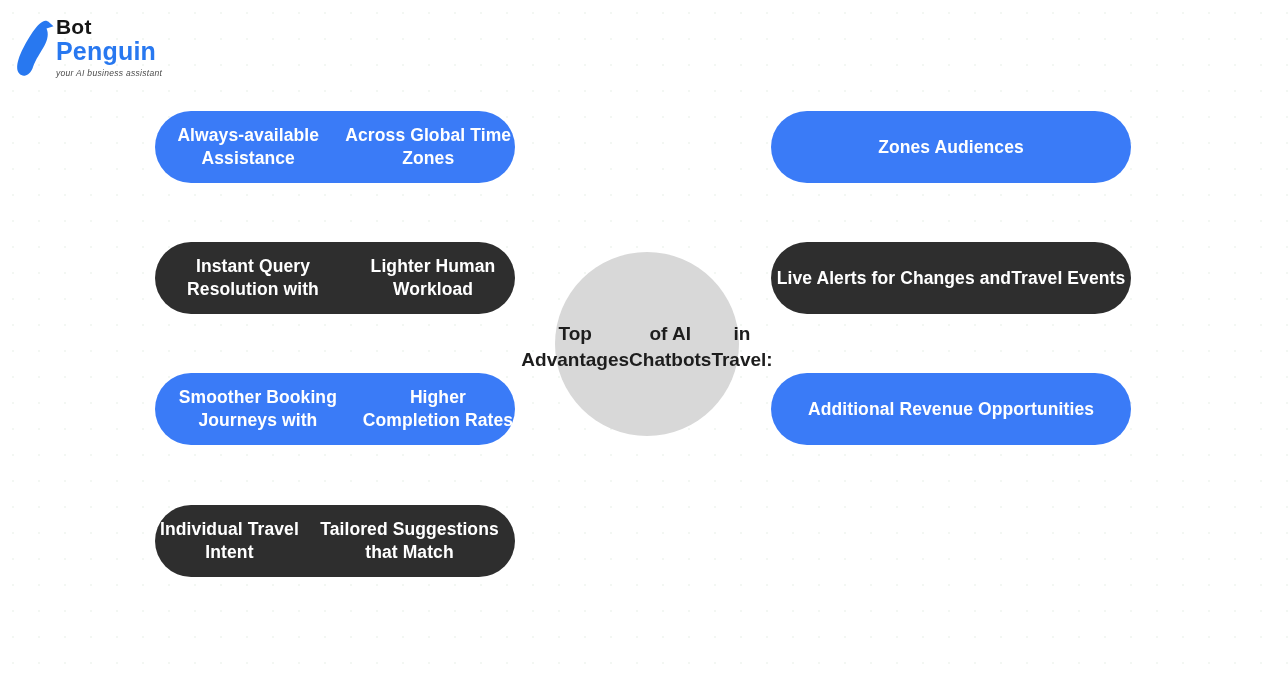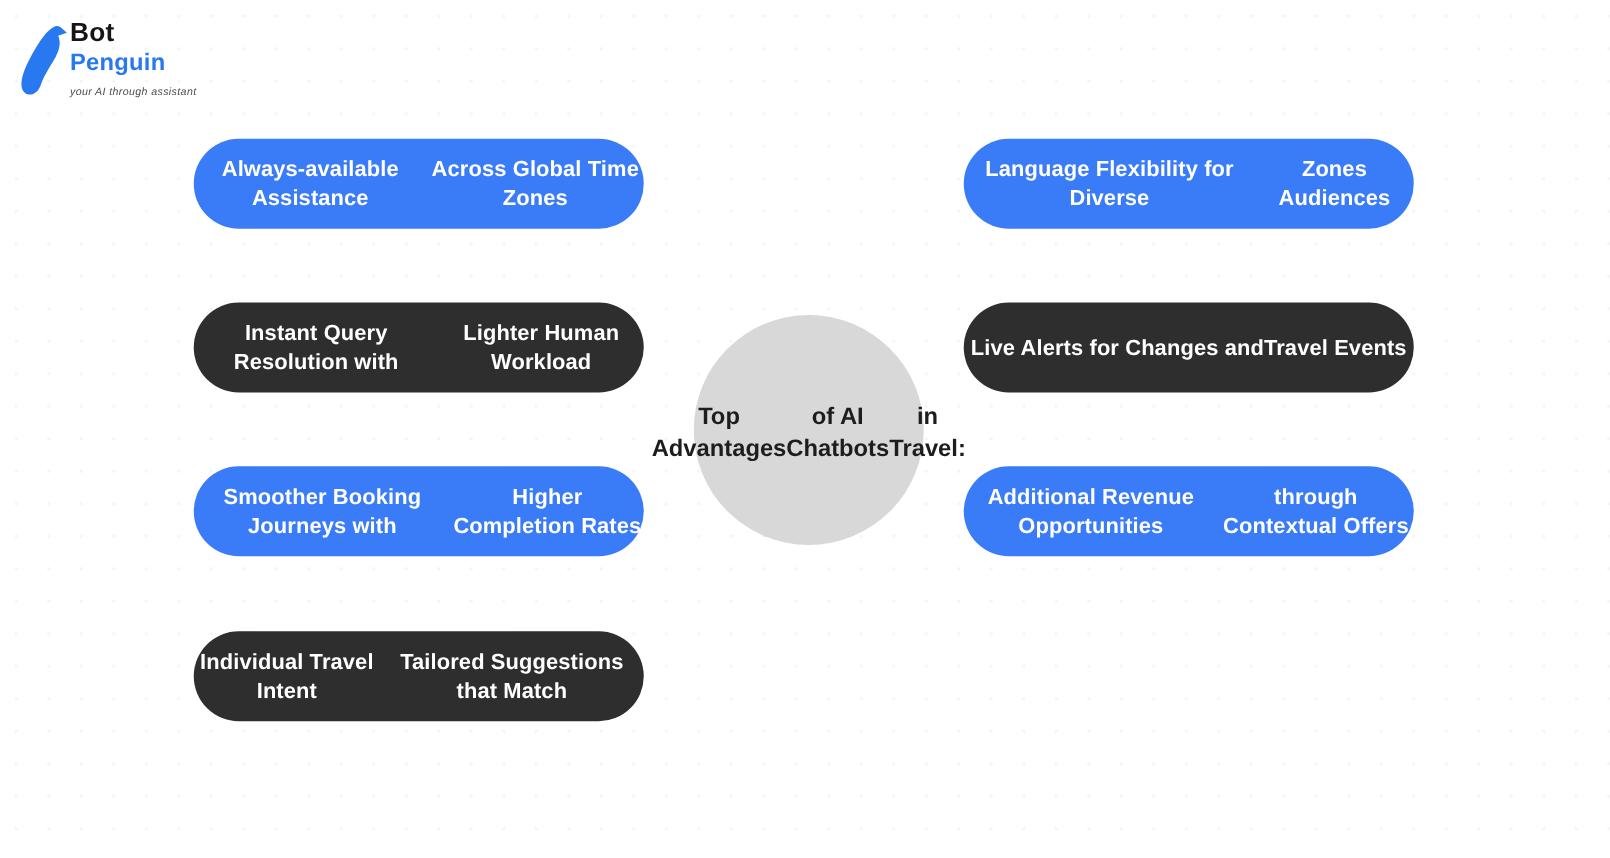--- a/index.html
+++ b/index.html
@@ -20,21 +20,21 @@
     position:absolute;left:16px;top:16px;
     display:flex;align-items:flex-end;
   }
   .logo-icon{width:38px;height:58px;margin-top:4px;}
   .logo-text{margin-left:2px;display:flex;flex-direction:column;}
   .logo-bot{
     font-size:21px;font-weight:700;color:#161616;
     line-height:22px;letter-spacing:0.2px;
   }
   .logo-penguin{
-    font-size:19px;font-weight:700;color:#2878f0;
+    font-size:25px;font-weight:700;color:#2878f0;
     line-height:26px;letter-spacing:0.2px;
   }
   .logo-tagline{
     font-size:8.5px;font-style:italic;color:#4a4a4a;
     margin-top:4px;letter-spacing:0.3px;
   }
   
   .pill{
     position:absolute;
     width:360px;height:72px;
@@ -87,21 +87,21 @@
         C25 32 19.5 39.5 17 47
         C15.8 50.8 13.5 54.5 9.5 55.5
         C5 56.5 1.5 53 1.2 48.5
         C0.8 42.5 3.5 35.5 7 28.5
         C10.8 21 15.5 13 20.5 7
         C22.5 4.6 24.8 2.8 27 1.5 Z"></path>
     </svg>
     <div class="logo-text">
       <span class="logo-bot">Bot</span>
       <span class="logo-penguin">Penguin</span>
-      <span class="logo-tagline">your AI through assistant</span>
+      <span class="logo-tagline">your AI business assistant</span>
     </div>
   </div>
 
   <div class="pill blue col-left row-1">
     <span>Always-available Assistance</span>
     <span>Across Global Time Zones</span>
   </div>
   <div class="pill dark col-left row-2">
     <span>Instant Query Resolution with</span>
     <span>Lighter Human Workload</span>
@@ -109,30 +109,28 @@
   <div class="pill blue col-left row-3">
     <span>Smoother Booking Journeys with</span>
     <span>Higher Completion Rates</span>
   </div>
   <div class="pill dark col-left row-4">
     <span>Individual Travel Intent</span>
     <span>Tailored Suggestions that Match</span>
   </div>
 
   <div class="pill blue col-right row-1">
-    <span>Language Flexibility for Diverse</span>
     <span>Zones Audiences</span>
   </div>
   <div class="pill dark col-right row-2">
     <span>Live Alerts for Changes and</span>
     <span>Travel Events</span>
   </div>
   <div class="pill blue col-right row-3">
     <span>Additional Revenue Opportunities</span>
-    <span>through Contextual Offers</span>
   </div>
 
   <div class="center-circle">
     <span>Top Advantages</span>
     <span>of AI Chatbots</span>
     <span>in Travel:</span>
   </div>
 
 </div>
 

